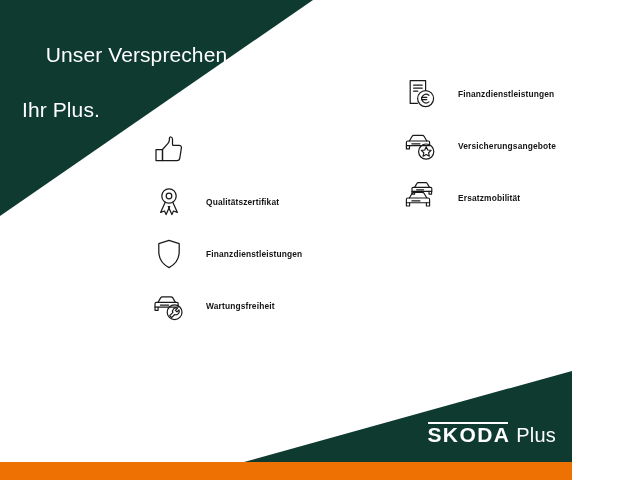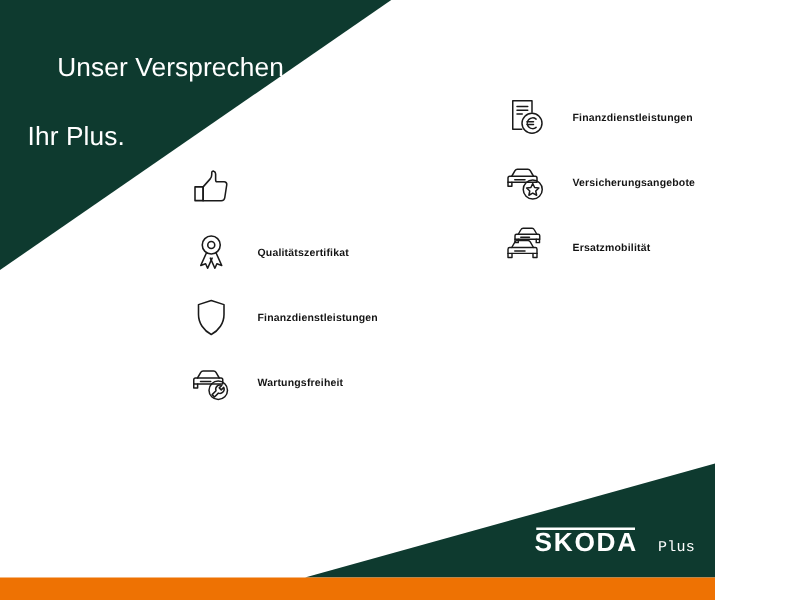--- a/index.html
+++ b/index.html
@@ -84,45 +84,44 @@
     position: absolute;
     right: 16px;
     bottom: 33px;
     text-align: right;
     color: #ffffff;
   }
   .brand-row {
     display: flex;
     align-items: baseline;
     justify-content: space-between;
-    gap: 16px;
+    gap: 6px;
   }
   .brand-skoda {
     font-size: 21px;
     font-weight: bold;
     letter-spacing: 1.4px;
   }
   .brand-skoda .caron-s {
     position: relative;
     display: inline-block;
   }
   .brand-skoda .caron-s::before {
     content: "";
     position: absolute;
     left: 1px;
     right: 2px;
     top: -1px;
     height: 2px;
     background: #ffffff;
   }
   .brand-plus {
-    font-size: 12px;
+    font-size: 20px;
     font-weight: 400;
     letter-spacing: 0.2px;
-    font-family: Liberation Mono, monospace;
   }
   .brand-sub {
     font-size: 12.5px;
     font-weight: 400;
     letter-spacing: 0.1px;
     margin-top: 1px;
   }
 </style>
 </head>
 <body>

